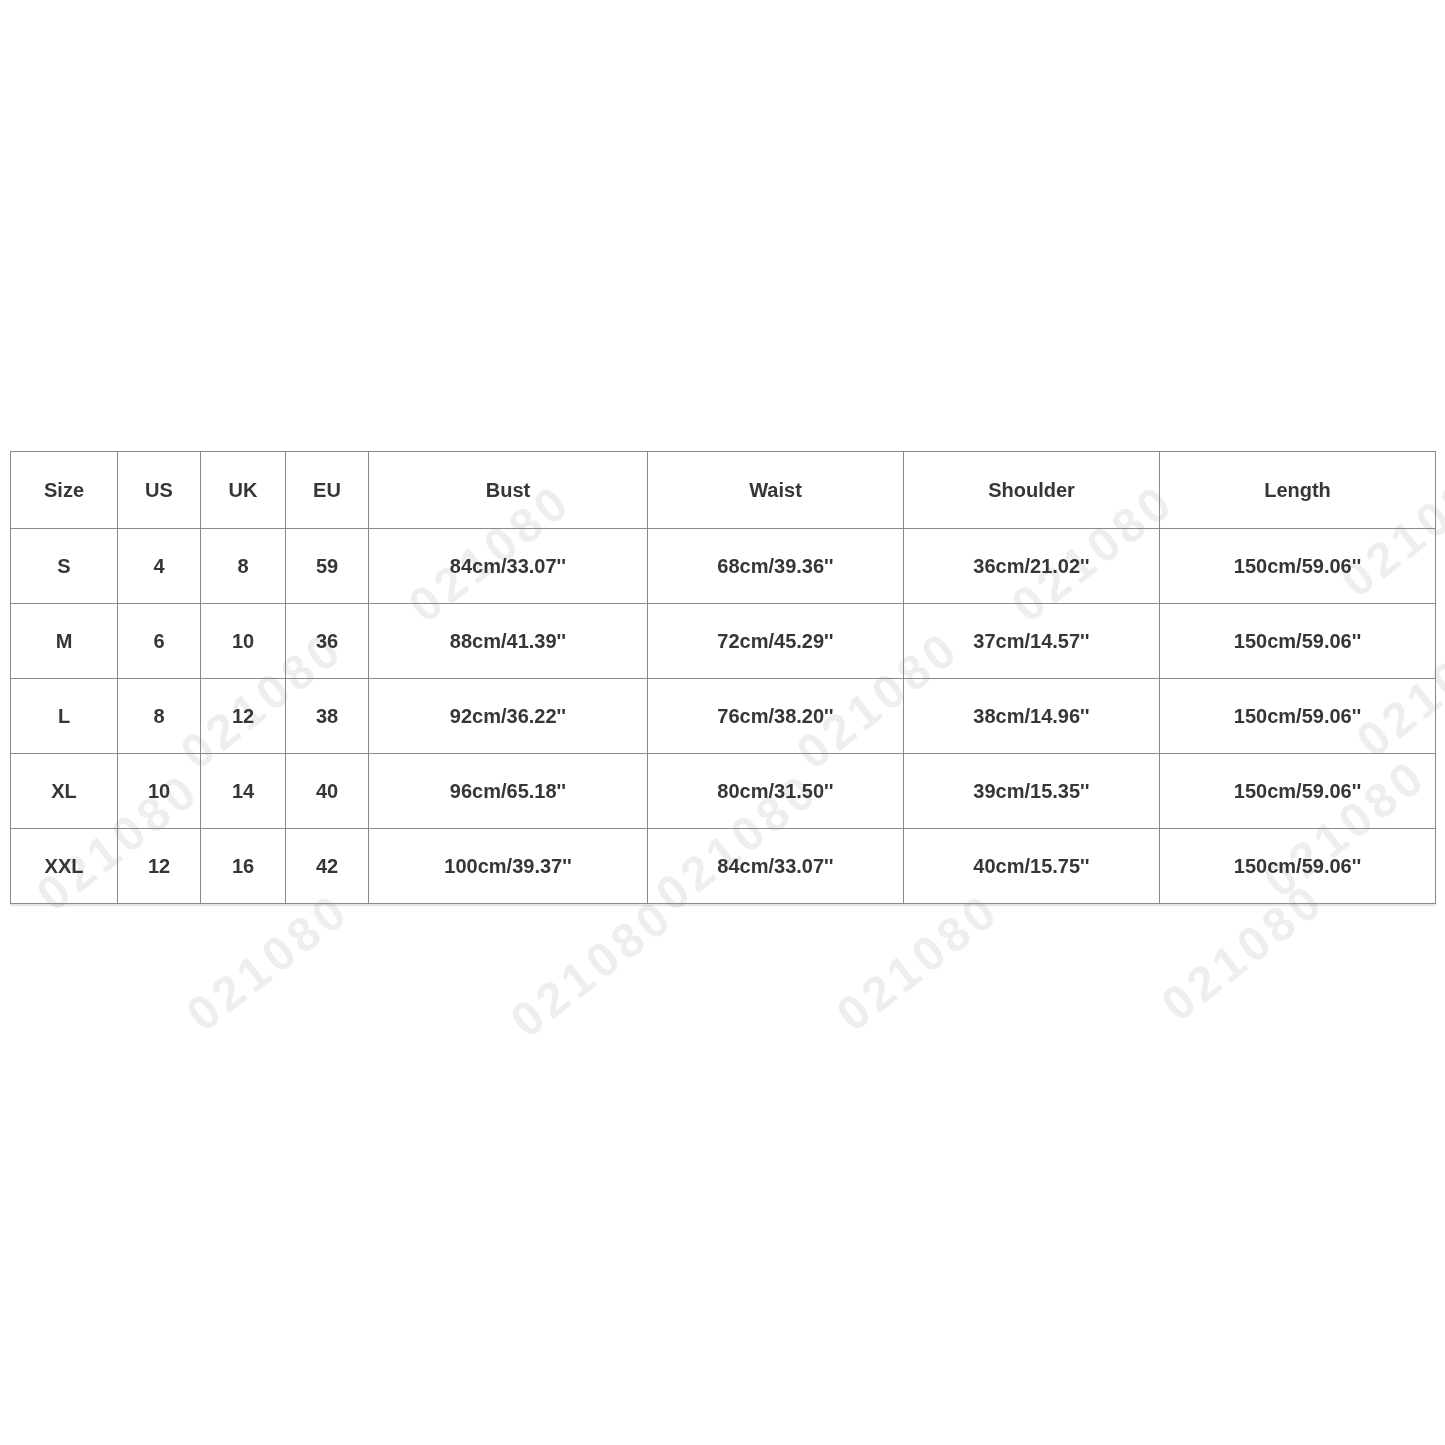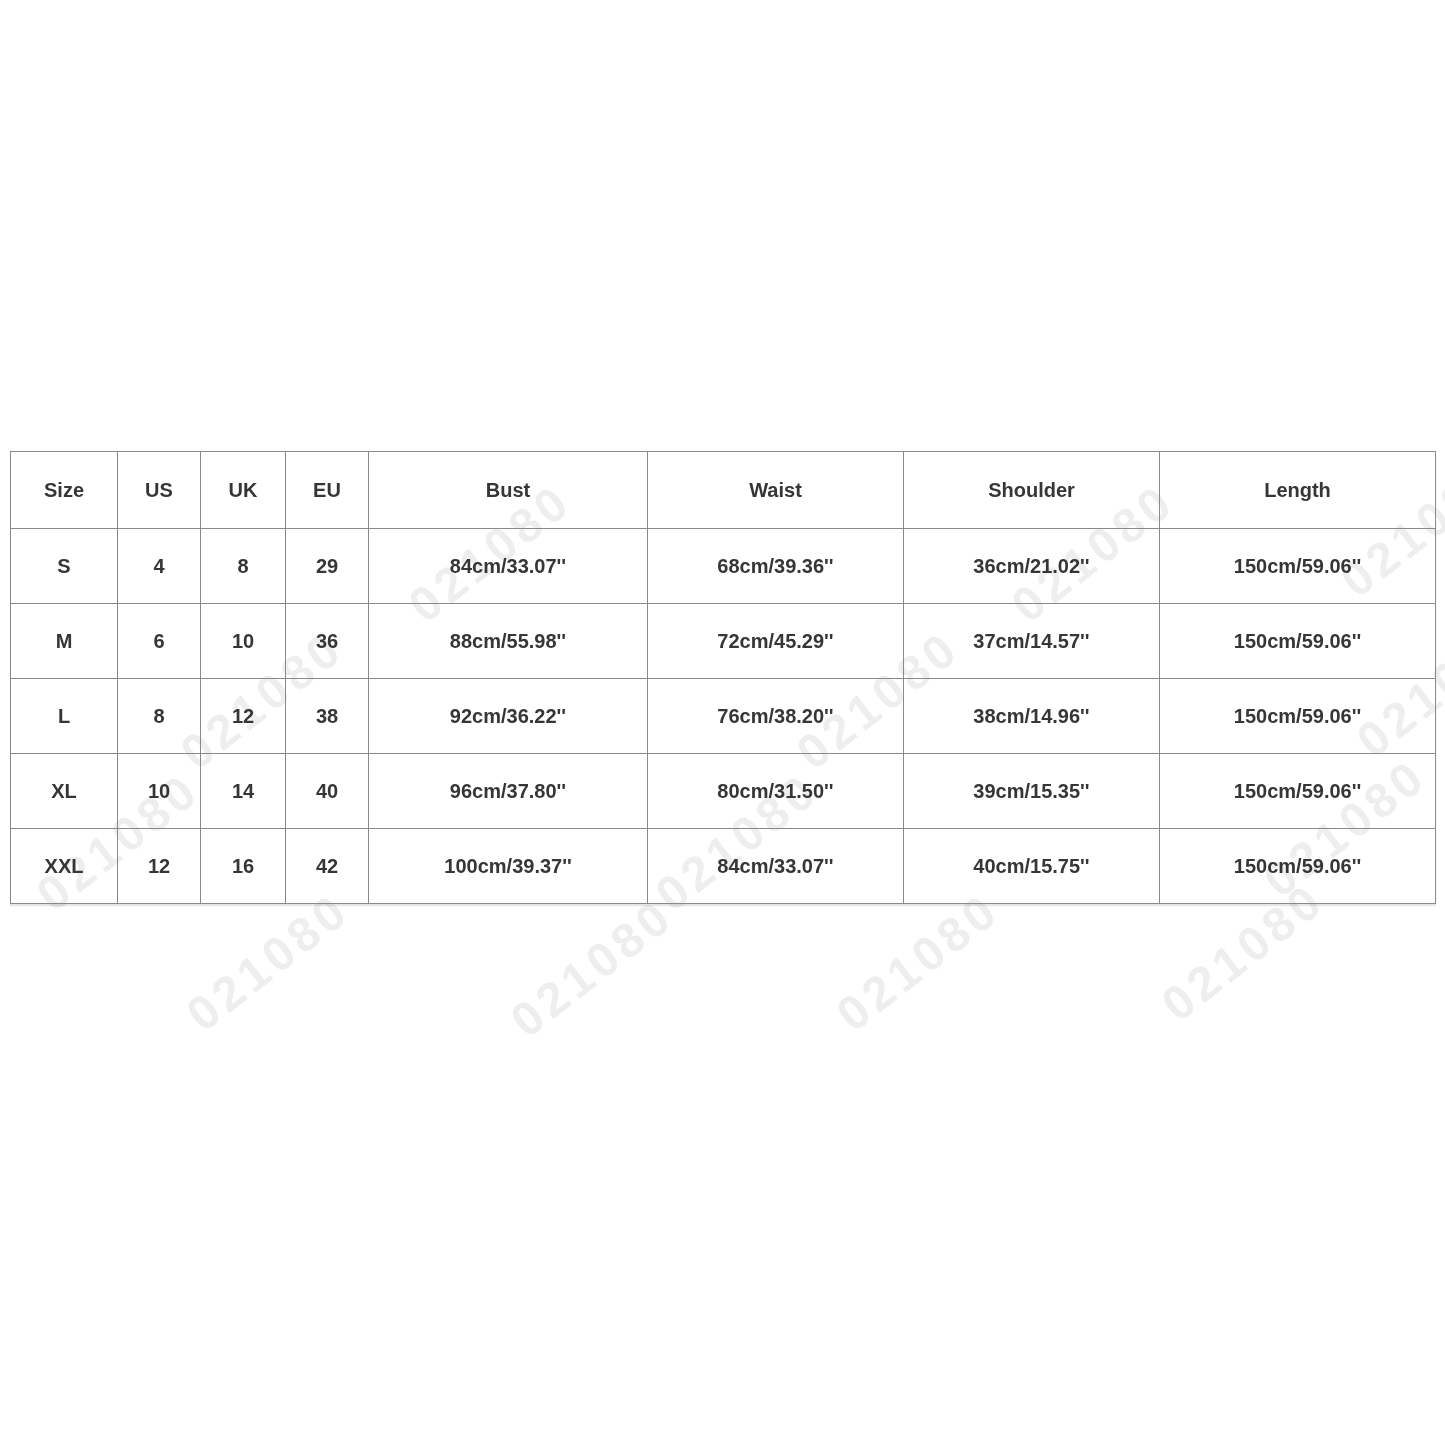--- a/index.html
+++ b/index.html
@@ -96,52 +96,52 @@
         <th>Waist</th>
         <th>Shoulder</th>
         <th>Length</th>
       </tr>
   </thead>
   <tbody>
       <tr>
         <td>S</td>
         <td>4</td>
         <td>8</td>
-        <td>29</td>
+        <td>59</td>
         <td>84cm/33.07''</td>
         <td>68cm/39.36''</td>
         <td>36cm/21.02''</td>
         <td>150cm/59.06''</td>
       </tr>
       <tr>
         <td>M</td>
         <td>6</td>
         <td>10</td>
         <td>36</td>
-        <td>88cm/55.98''</td>
+        <td>88cm/41.39''</td>
         <td>72cm/45.29''</td>
         <td>37cm/14.57''</td>
         <td>150cm/59.06''</td>
       </tr>
       <tr>
         <td>L</td>
         <td>8</td>
         <td>12</td>
         <td>38</td>
         <td>92cm/36.22''</td>
         <td>76cm/38.20''</td>
         <td>38cm/14.96''</td>
         <td>150cm/59.06''</td>
       </tr>
       <tr>
         <td>XL</td>
         <td>10</td>
         <td>14</td>
         <td>40</td>
-        <td>96cm/37.80''</td>
+        <td>96cm/65.18''</td>
         <td>80cm/31.50''</td>
         <td>39cm/15.35''</td>
         <td>150cm/59.06''</td>
       </tr>
       <tr>
         <td>XXL</td>
         <td>12</td>
         <td>16</td>
         <td>42</td>
         <td>100cm/39.37''</td>

